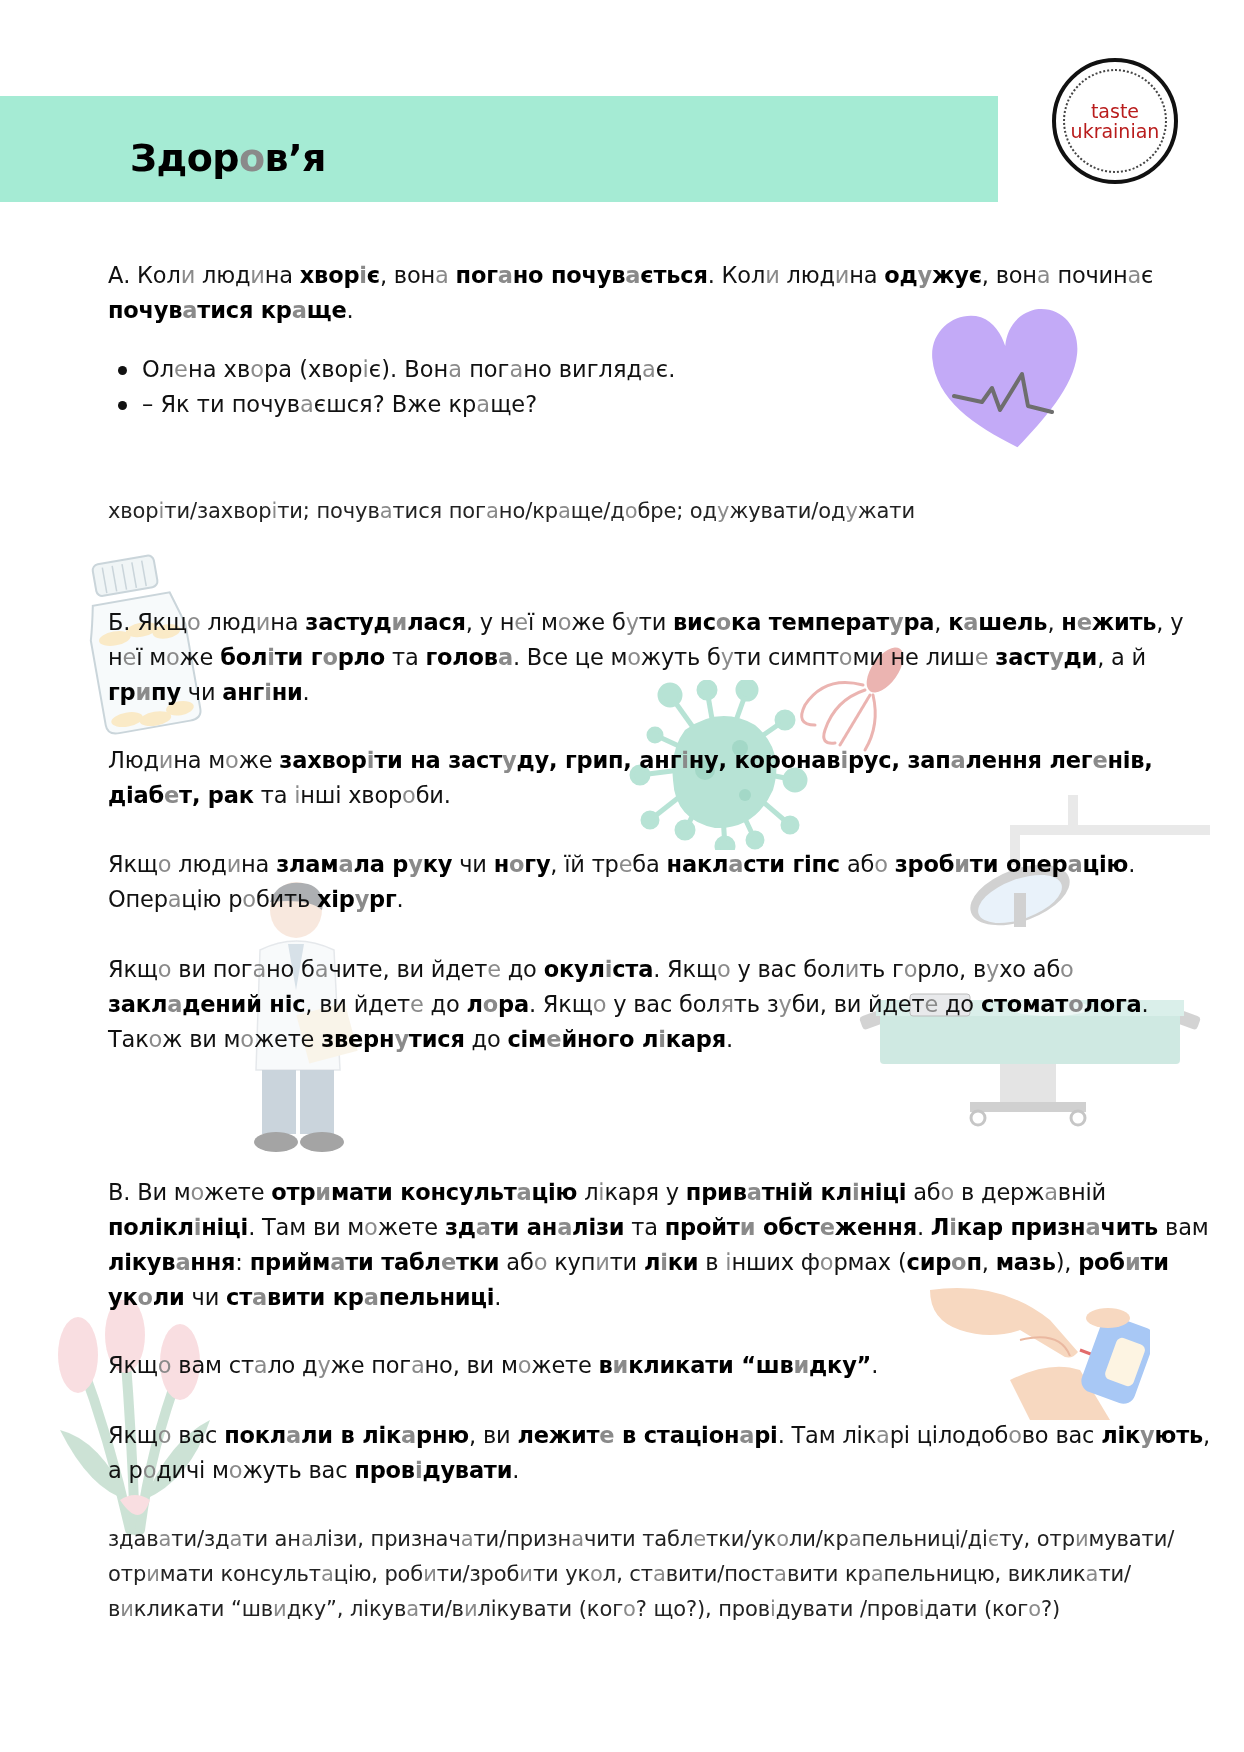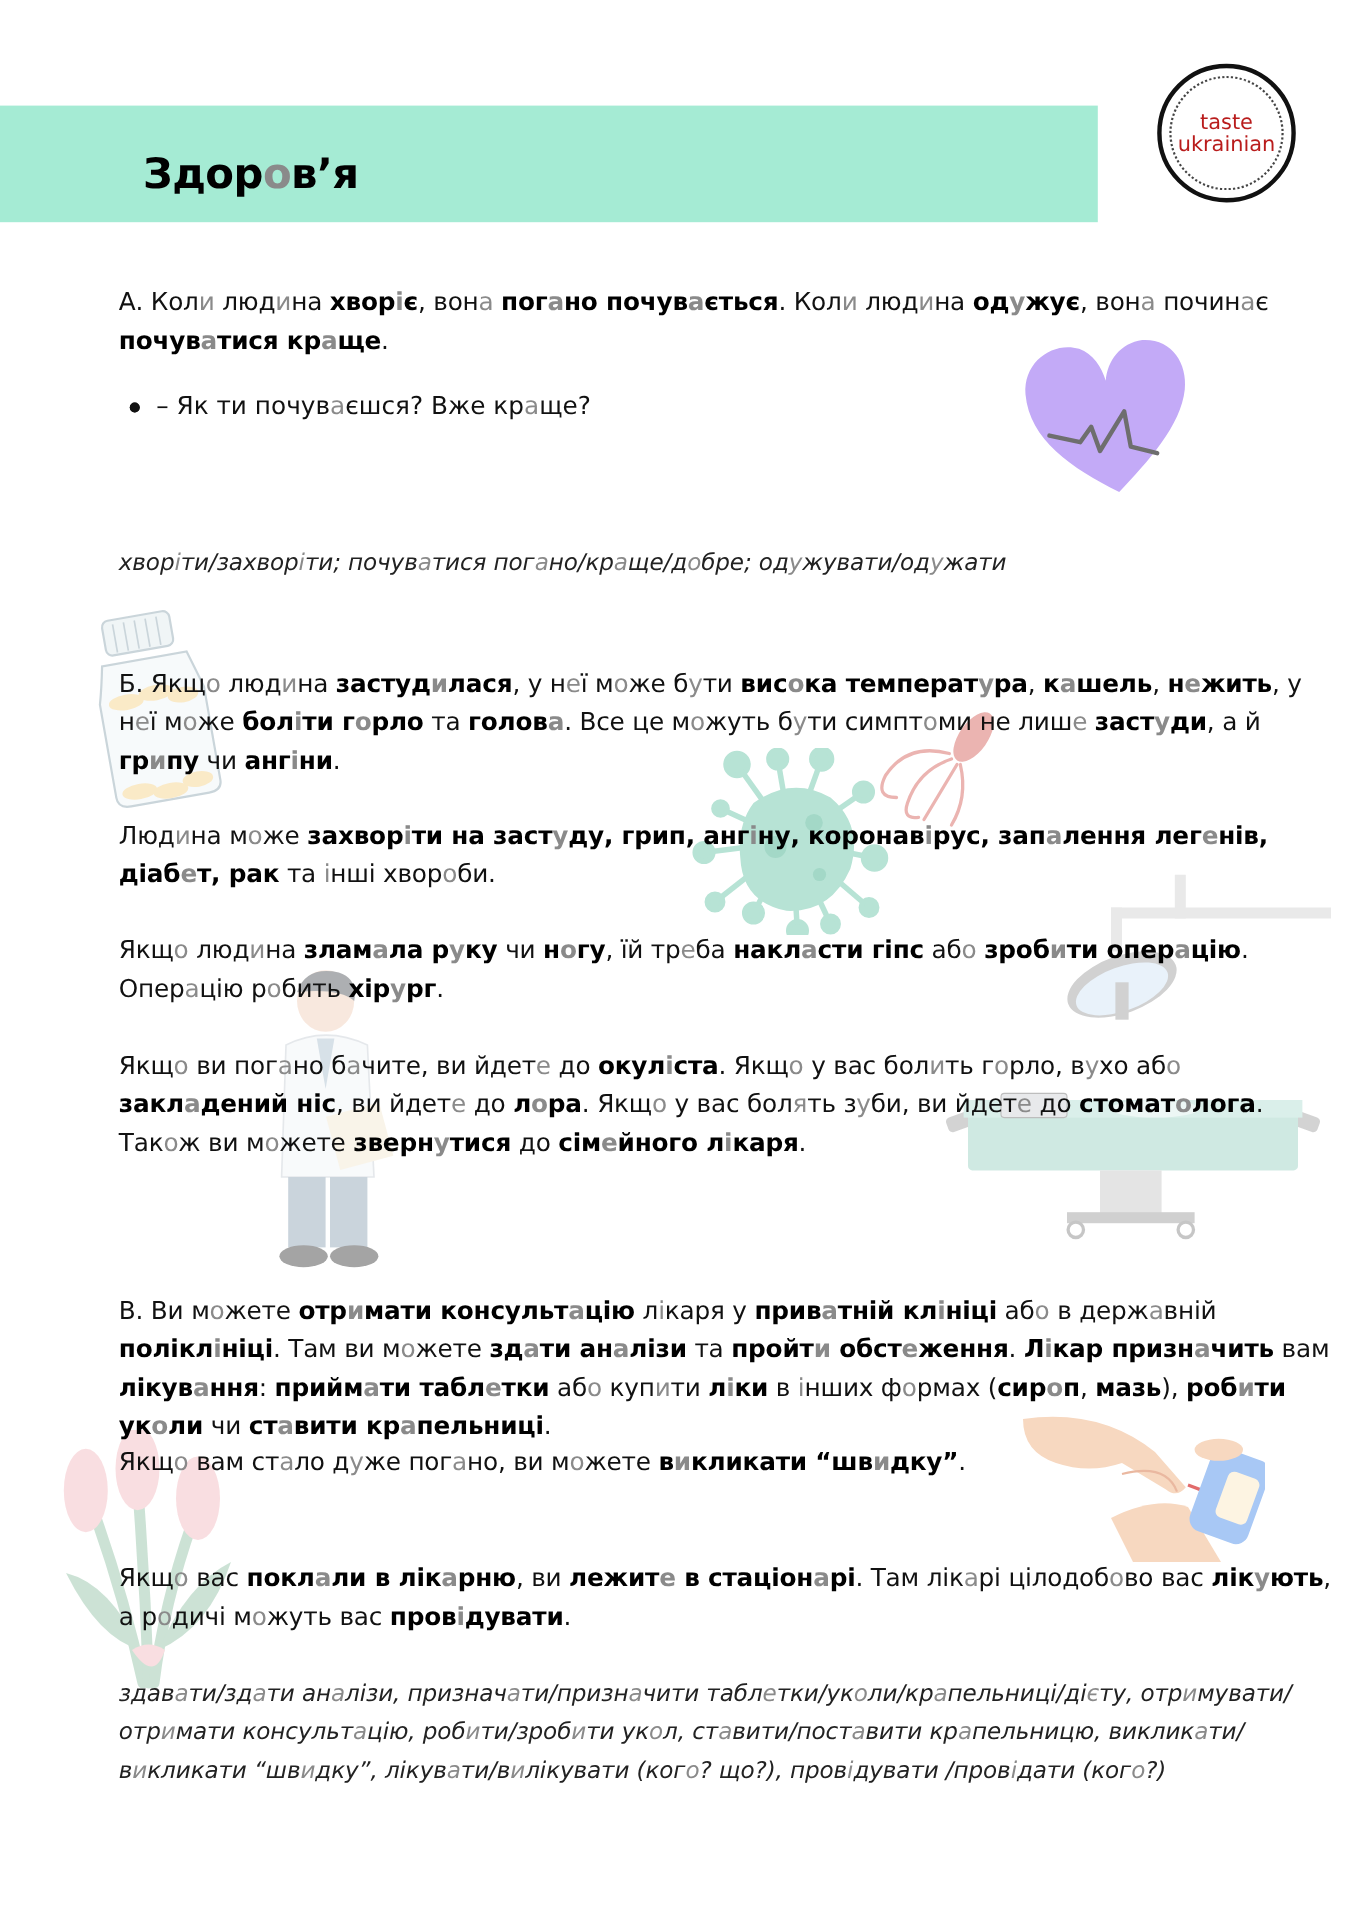--- a/index.html
+++ b/index.html
@@ -30,21 +30,21 @@
     font-size: 19px; line-height: 20px; color: #b91c1c;
   }
   .deco { position: absolute; pointer-events: none; }
   .para {
     position: absolute; margin: 12px; font-size: 22.5px; line-height: 35px;
     color: #111; z-index: 2; letter-spacing: -0.2px;
   }
   .para b { font-weight: bold; color: #000; }
   .st { color: #8a8a8a; }
   .para.italic {
-    font-family: "DejaVu Sans", sans-serif; font-style: italic;
+    font-family: "DejaVu Sans", sans-serif; 
     font-size: 21px; line-height: 35px; color: #222; letter-spacing: -0.1px;
   }
   ul.bullets {
     position: absolute; left: 116px; top: 352px; margin: 0; padding: 0 0 0 26px;
     font-size: 22.5px; line-height: 35px; z-index: 2; list-style: none;
   }
   ul.bullets li { position: relative; }
   ul.bullets li .dot {
     position: absolute; left: -24px; top: 14px; width: 9px; height: 9px;
     border-radius: 50%; background: #111;
@@ -186,28 +186,28 @@
   <line x1="170" y1="80" x2="186" y2="86" stroke="#e26b6b" stroke-width="3"></line>
   <path d="M100 110 Q140 90 170 100 L200 150 L120 150 Z" fill="#f7d8c0"></path>
   <rect x="180" y="50" width="56" height="80" rx="12" transform="rotate(20 208 90)" fill="#a8c8f5"></rect>
   <rect x="200" y="70" width="30" height="44" rx="6" transform="rotate(20 215 92)" fill="#fdf4e2"></rect>
   <ellipse cx="198" cy="48" rx="22" ry="10" fill="#f7d8c0"></ellipse>
 </svg>
 
 <p class="para rich" style="left:96px;top:246px;width:1110px;">А. Кол<span class="st">и</span> люд<span class="st">и</span>на <b>хвор<span class="st">і</span>є</b>, вон<span class="st">а</span> <b>пог<span class="st">а</span>но почув<span class="st">а</span>ється</b>. Кол<span class="st">и</span> люд<span class="st">и</span>на <b>од<span class="st">у</span>жує</b>, вон<span class="st">а</span> почин<span class="st">а</span>є <b>почув<span class="st">а</span>тися кр<span class="st">а</span>ще</b>.</p>
 
 <ul class="bullets">
-  <li><span class="dot"></span></li>
+  <li><span class="dot"></span><span class="rich">Ол<span class="st">е</span>на хв<span class="st">о</span>ра (хвор<span class="st">і</span>є). Вон<span class="st">а</span> пог<span class="st">а</span>но вигляд<span class="st">а</span>є.</span></li>
   <li><span class="dot"></span><span class="rich">– Як ти почув<span class="st">а</span>єшся? Вже кр<span class="st">а</span>ще?</span>
     </li>
 </ul>
 
 <p class="para italic rich" style="left:96px;top:482px;width:1110px;">хвор<span class="st">і</span>ти/захвор<span class="st">і</span>ти; почув<span class="st">а</span>тися пог<span class="st">а</span>но/кр<span class="st">а</span>ще/д<span class="st">о</span>бре; од<span class="st">у</span>жувати/од<span class="st">у</span>жати</p>
 
 <p class="para rich" style="left:96px;top:593px;width:1110px;">Б. Якщ<span class="st">о</span> люд<span class="st">и</span>на <b>застуд<span class="st">и</span>лася</b>, у н<span class="st">е</span>ї м<span class="st">о</span>же б<span class="st">у</span>ти <b>вис<span class="st">о</span>ка температ<span class="st">у</span>ра</b>, <b>к<span class="st">а</span>шель</b>, <b>н<span class="st">е</span>жить</b>, у н<span class="st">е</span>ї м<span class="st">о</span>же <b>бол<span class="st">і</span>ти г<span class="st">о</span>рло</b> та <b>голов<span class="st">а</span></b>. Все це м<span class="st">о</span>жуть б<span class="st">у</span>ти симпт<span class="st">о</span>ми не лиш<span class="st">е</span> <b>заст<span class="st">у</span>ди</b>, а й <b>гр<span class="st">и</span>пу</b> чи <b>анг<span class="st">і</span>ни</b>.</p>
 <p class="para rich" style="left:96px;top:731px;width:1110px;">Люд<span class="st">и</span>на м<span class="st">о</span>же <b>захвор<span class="st">і</span>ти на заст<span class="st">у</span>ду, грип, анг<span class="st">і</span>ну, коронав<span class="st">і</span>рус, зап<span class="st">а</span>лення лег<span class="st">е</span>нів, діаб<span class="st">е</span>т, рак</b> та <span class="st">і</span>нші хвор<span class="st">о</span>би.</p>
 <p class="para rich" style="left:96px;top:835px;width:1110px;">Якщ<span class="st">о</span> люд<span class="st">и</span>на <b>злам<span class="st">а</span>ла р<span class="st">у</span>ку</b> чи <b>н<span class="st">о</span>гу</b>, їй тр<span class="st">е</span>ба <b>накл<span class="st">а</span>сти гіпс</b> аб<span class="st">о</span> <b>зроб<span class="st">и</span>ти опер<span class="st">а</span>цію</b>. Опер<span class="st">а</span>цію р<span class="st">о</span>бить <b>хір<span class="st">у</span>рг</b>.</p>
 <p class="para rich" style="left:96px;top:940px;width:1110px;">Якщ<span class="st">о</span> ви пог<span class="st">а</span>но б<span class="st">а</span>чите, ви йдет<span class="st">е</span> до <b>окул<span class="st">і</span>ста</b>. Якщ<span class="st">о</span> у вас бол<span class="st">и</span>ть г<span class="st">о</span>рло, в<span class="st">у</span>хо аб<span class="st">о</span> <b>закл<span class="st">а</span>дений ніс</b>, ви йдет<span class="st">е</span> до <b>л<span class="st">о</span>ра</b>. Якщ<span class="st">о</span> у вас бол<span class="st">я</span>ть з<span class="st">у</span>би, ви йдет<span class="st">е</span> до <b>стомат<span class="st">о</span>лога</b>. Так<span class="st">о</span>ж ви м<span class="st">о</span>жете <b>зверн<span class="st">у</span>тися</b> до <b>сім<span class="st">е</span>йного л<span class="st">і</span>каря</b>.</p>
 
 <p class="para rich" style="left:96px;top:1163px;width:1110px;">В. Ви м<span class="st">о</span>жете <b>отр<span class="st">и</span>мати консульт<span class="st">а</span>цію</b> л<span class="st">і</span>каря у <b>прив<span class="st">а</span>тній кл<span class="st">і</span>ніці</b> аб<span class="st">о</span> в держ<span class="st">а</span>вній <b>полікл<span class="st">і</span>ніці</b>. Там ви м<span class="st">о</span>жете <b>зд<span class="st">а</span>ти ан<span class="st">а</span>лізи</b> та <b>пройт<span class="st">и</span> обст<span class="st">е</span>ження</b>. <b>Л<span class="st">і</span>кар призн<span class="st">а</span>чить</b> вам <b>лікув<span class="st">а</span>ння</b>: <b>прийм<span class="st">а</span>ти табл<span class="st">е</span>тки</b> аб<span class="st">о</span> куп<span class="st">и</span>ти <b>л<span class="st">і</span>ки</b> в <span class="st">і</span>нших ф<span class="st">о</span>рмах (<b>сир<span class="st">о</span>п</b>, <b>мазь</b>), <b>роб<span class="st">и</span>ти ук<span class="st">о</span>ли</b> чи <b>ст<span class="st">а</span>вити кр<span class="st">а</span>пельниці</b>.</p>
-<p class="para rich" style="left:96px;top:1300px;width:1110px;">Якщ<span class="st">о</span> вам ст<span class="st">а</span>ло д<span class="st">у</span>же пог<span class="st">а</span>но, ви м<span class="st">о</span>жете <b>в<span class="st">и</span>кликати “шв<span class="st">и</span>дку”</b>.</p>
+<p class="para rich" style="left:96px;top:1336px;width:1110px;">Якщ<span class="st">о</span> вам ст<span class="st">а</span>ло д<span class="st">у</span>же пог<span class="st">а</span>но, ви м<span class="st">о</span>жете <b>в<span class="st">и</span>кликати “шв<span class="st">и</span>дку”</b>.</p>
 <p class="para rich" style="left:96px;top:1406px;width:1110px;">Якщ<span class="st">о</span> вас <b>покл<span class="st">а</span>ли в лік<span class="st">а</span>рню</b>, ви <b>лежит<span class="st">е</span> в стаціон<span class="st">а</span>рі</b>. Там лік<span class="st">а</span>рі цілодоб<span class="st">о</span>во вас <b>лік<span class="st">у</span>ють</b>, а р<span class="st">о</span>дичі м<span class="st">о</span>жуть вас <b>пров<span class="st">і</span>дувати</b>.</p>
 <p class="para italic rich" style="left:96px;top:1510px;width:1110px;">здав<span class="st">а</span>ти/зд<span class="st">а</span>ти ан<span class="st">а</span>лізи, признач<span class="st">а</span>ти/призн<span class="st">а</span>чити табл<span class="st">е</span>тки/ук<span class="st">о</span>ли/кр<span class="st">а</span>пельниці/ді<span class="st">є</span>ту, отр<span class="st">и</span>мувати/отр<span class="st">и</span>мати консульт<span class="st">а</span>цію, роб<span class="st">и</span>ти/зроб<span class="st">и</span>ти ук<span class="st">о</span>л, ст<span class="st">а</span>вити/пост<span class="st">а</span>вити кр<span class="st">а</span>пельницю, виклик<span class="st">а</span>ти/в<span class="st">и</span>кликати “шв<span class="st">и</span>дку”, лікув<span class="st">а</span>ти/в<span class="st">и</span>лікувати (ког<span class="st">о</span>? що?), пров<span class="st">і</span>дувати /пров<span class="st">і</span>дати (ког<span class="st">о</span>?)</p>
 
 </body></html>

